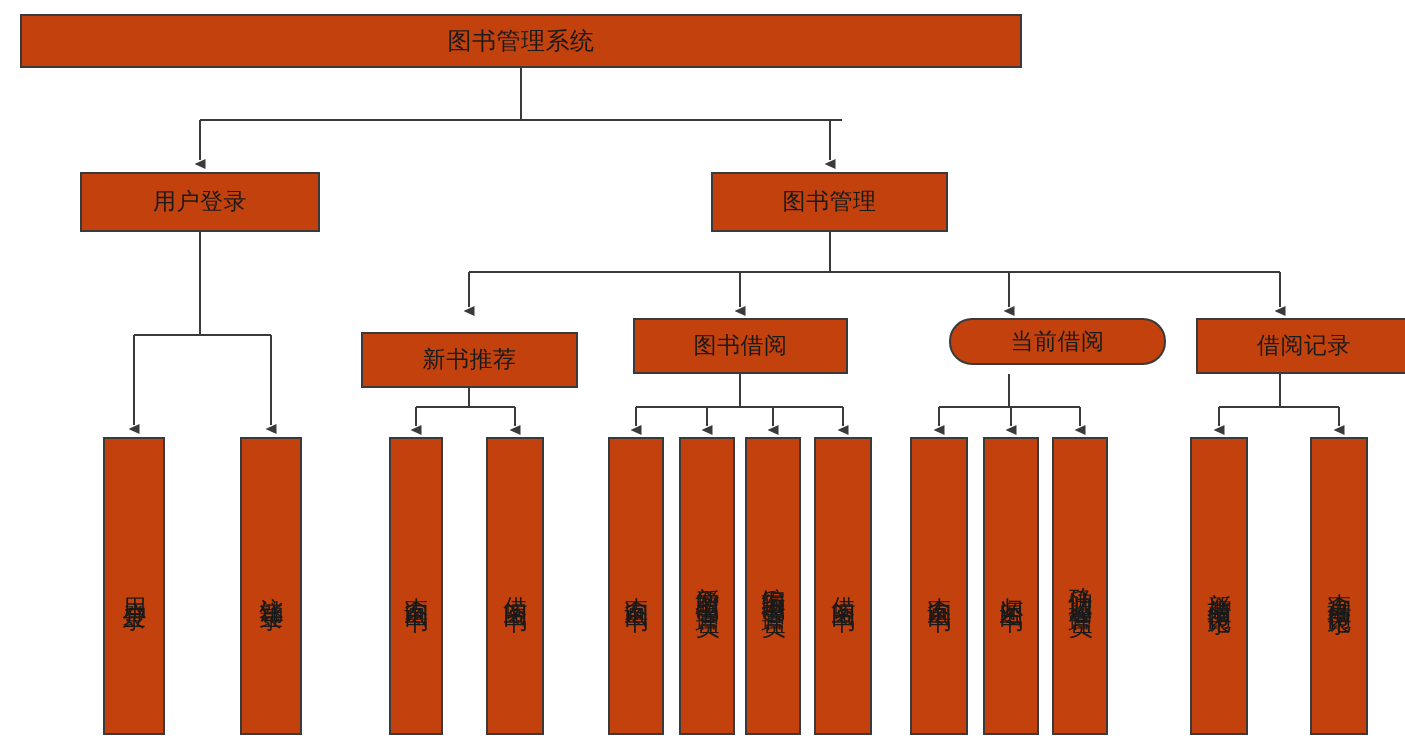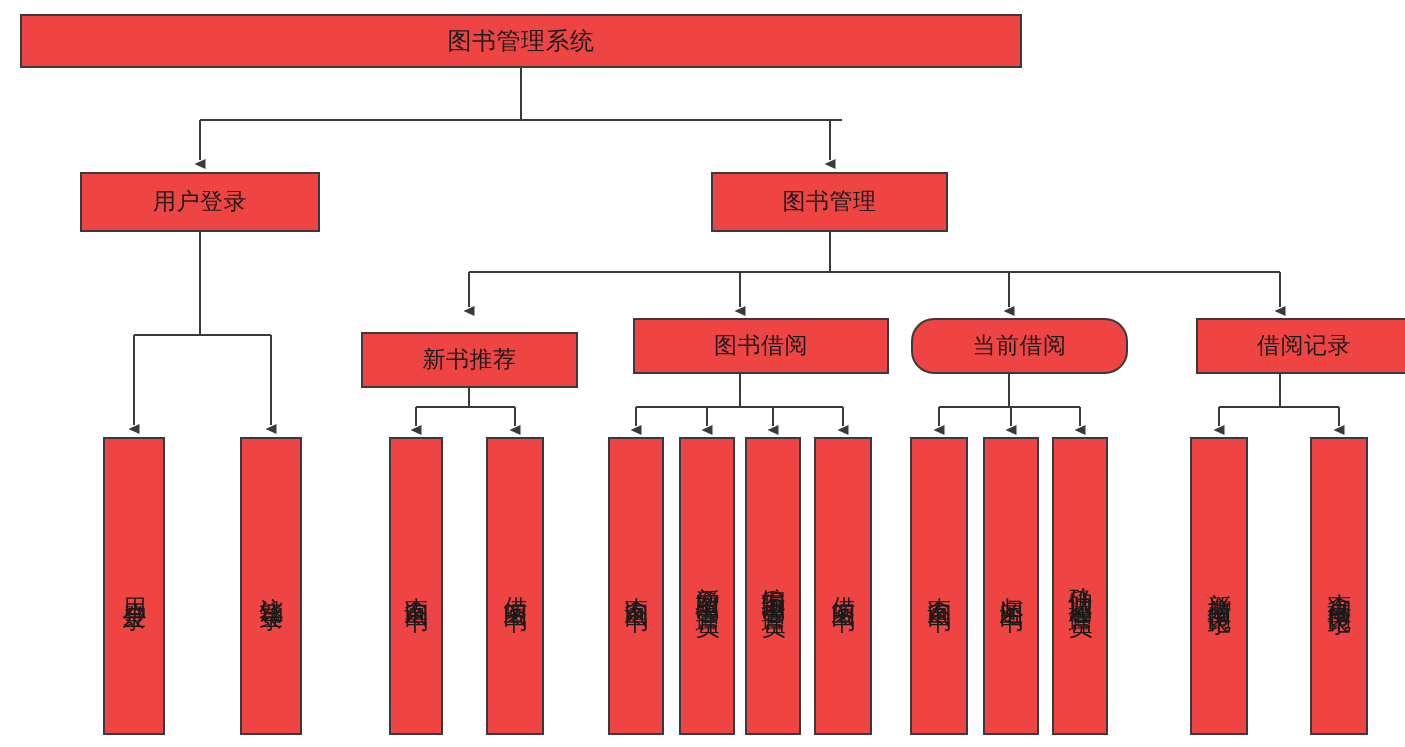--- a/index.html
+++ b/index.html
@@ -22,21 +22,21 @@
     position: absolute;
     left: 0;
     top: 0;
     width: 1405px;
     height: 747px;
     pointer-events: none;
   }
   .node {
     position: absolute;
     box-sizing: border-box;
-    background: #ef4444;
+    background: #c2410c;
     border: 2.5px solid #3a3a3a;
     display: flex;
     align-items: center;
     justify-content: center;
     color: #1a1a1a;
     z-index: 2;
   }
   .node .label {
     display: block;
     text-align: center;
@@ -132,24 +132,24 @@
       </div>
       <div class="node horiz" style="left: 80px; top: 172px; width: 240px; height: 60px;">
         <span class="label">用户登录</span>
       </div>
       <div class="node horiz" style="left: 711px; top: 172px; width: 237px; height: 60px;">
         <span class="label">图书管理</span>
       </div>
       <div class="node horiz" style="left: 361px; top: 332px; width: 217px; height: 56px;">
         <span class="label">新书推荐</span>
       </div>
-      <div class="node horiz" style="left: 633px; top: 318px; width: 256px; height: 56px;">
+      <div class="node horiz" style="left: 633px; top: 318px; width: 215px; height: 56px;">
         <span class="label">图书借阅</span>
       </div>
-      <div class="node horiz" style="left: 911px; top: 318px; width: 217px; height: 56px; border-radius: 23px;">
+      <div class="node horiz" style="left: 949px; top: 318px; width: 217px; height: 47px; border-radius: 23px;">
         <span class="label">当前借阅</span>
       </div>
       <div class="node horiz" style="left: 1196px; top: 318px; width: 216px; height: 56px;">
         <span class="label">借阅记录</span>
       </div>
       <div class="node vert" style="left: 103px; top: 437px; width: 62px; height: 298px;">
         <span class="label">用户登录</span>
       </div>
       <div class="node vert" style="left: 240px; top: 437px; width: 62px; height: 298px;">
         <span class="label">注销登录</span>

